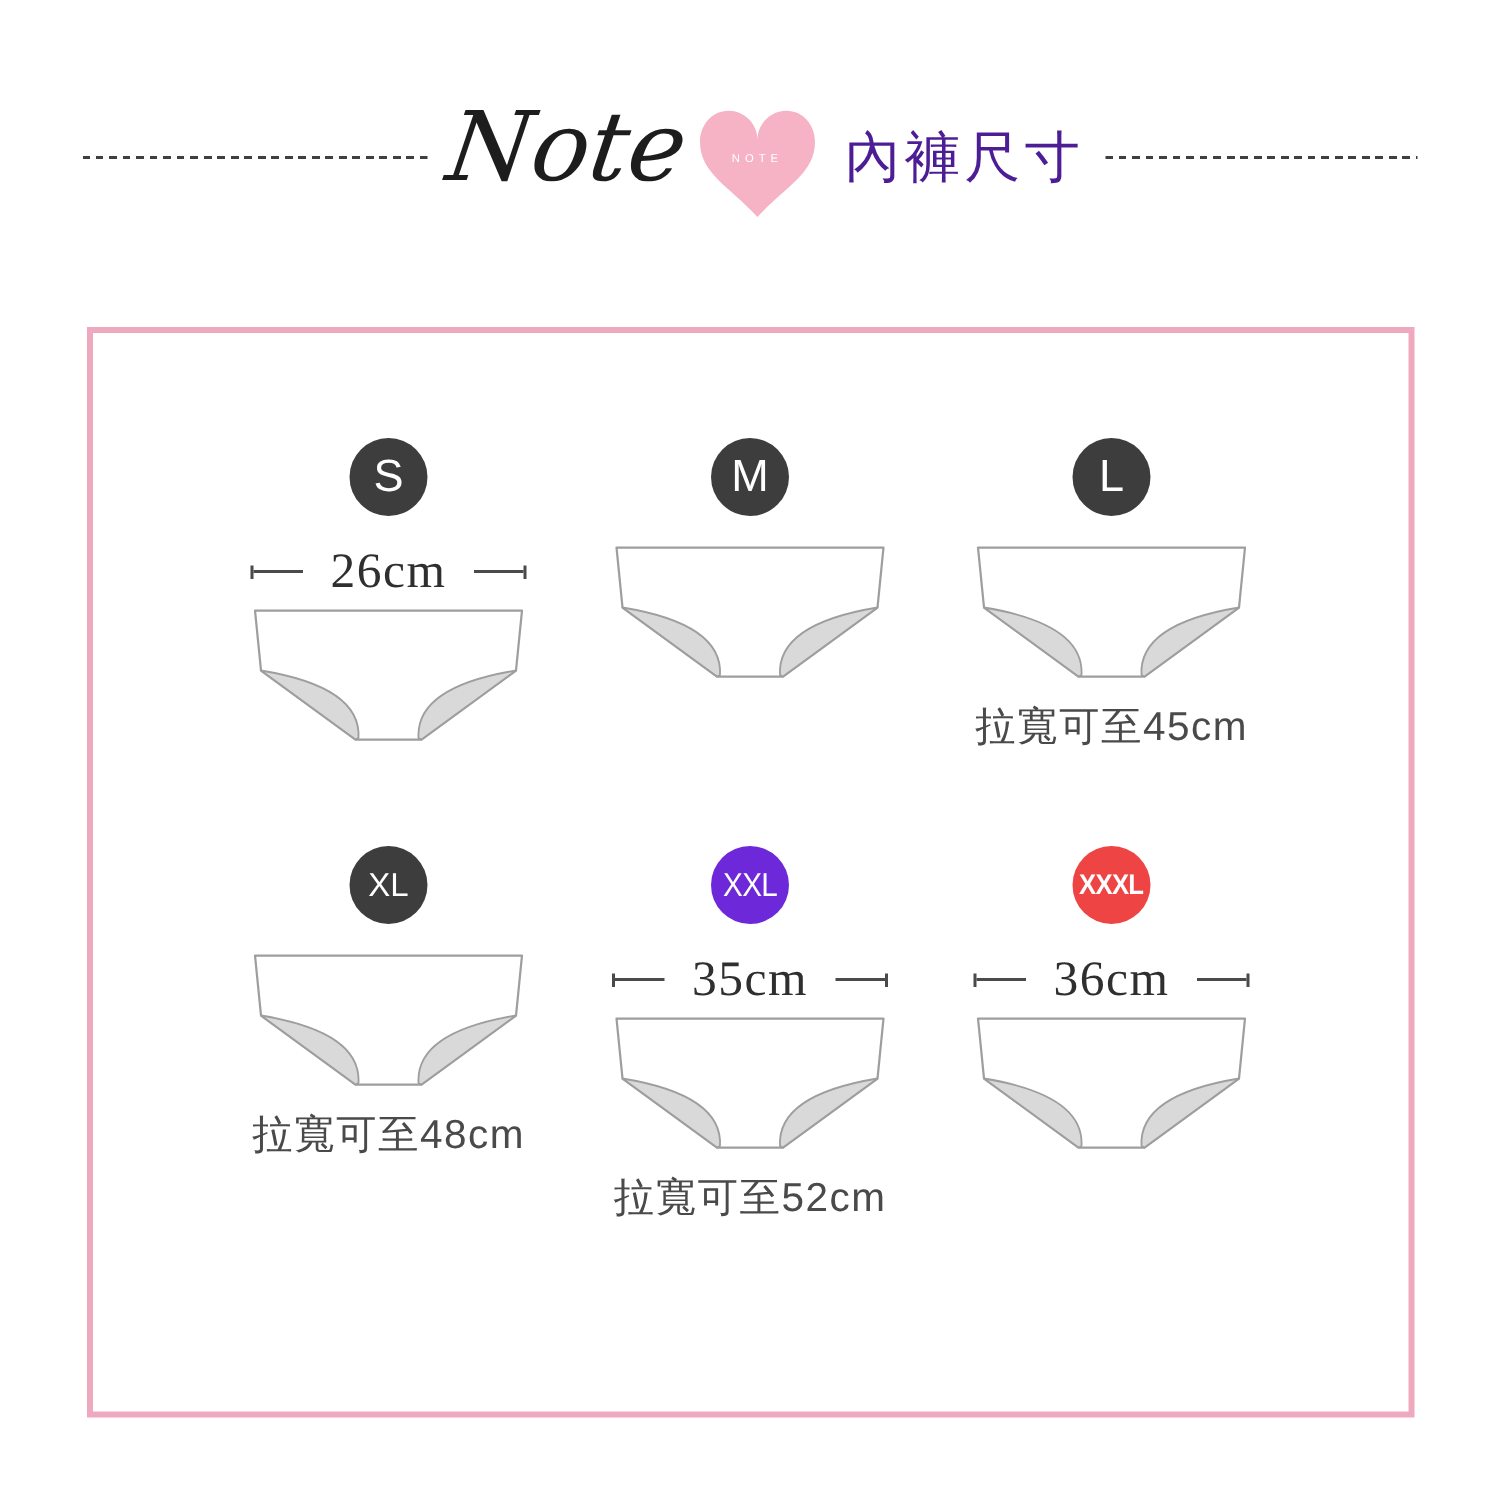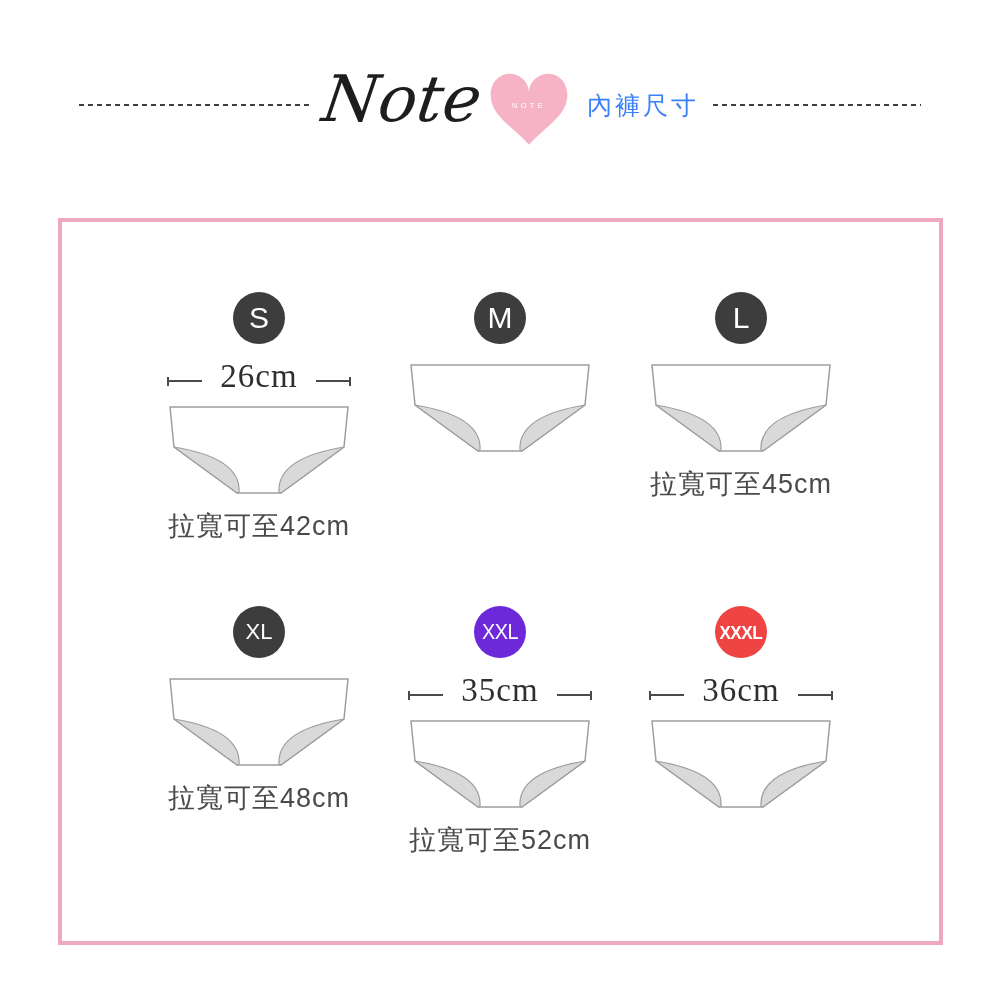--- a/index.html
+++ b/index.html
@@ -11,36 +11,36 @@
           height:100px;margin-top:55px;}
   .dash{height:2px;
         background:repeating-linear-gradient(90deg,#3f3f3f 0 5px,transparent 5px 9px);}
   .dash-left{width:230px;}
   .dash-right{width:208px;}
   .note-script{font-family:"DejaVu Serif",serif;font-style:italic;
                font-size:64px;color:#1d1d1d;line-height:1;
                margin:0 2px 0 14px;position:relative;top:-6px;
                transform:skewX(-8deg);}
   .heart-wrap{width:88px;height:80px;margin:0 12px 0 2px;position:relative;top:3px;}
-  .page-title{font-size:25px;font-weight:500;color:#3b82f6;letter-spacing:3px;
+  .page-title{font-size:37px;font-weight:500;color:#4c1d95;letter-spacing:3px;
               margin:0 14px 0 2px;white-space:nowrap;}
 
   
   .panel{box-sizing:border-box;width:885px;height:727px;margin:63px auto 0;
          border:4px solid #efa9bf;background:#fff;}
   .grid{display:grid;grid-template-columns:repeat(3,241px);justify-content:center;
         row-gap:62px;padding-top:70px;}
 
   
   .cell{display:flex;flex-direction:column;align-items:center;}
   .badge{width:52px;height:52px;border-radius:50%;background:#3d3d3d;
          display:flex;align-items:center;justify-content:center;margin-bottom:16px;}
   .badge-text{color:#ffffff;font-size:30px;line-height:1;}
 
-  .dim{width:184px;height:42px;display:flex;
+  .dim{width:184px;height:42px;display:flex;align-items:center;
        justify-content:space-between;}
   .dim-seg{display:flex;align-items:center;}
   .dim-line{width:33px;height:1.5px;background:#4a4a4a;}
   .dim-tick{width:1.5px;height:9px;background:#4a4a4a;}
   .dim-text{font-family:"Liberation Serif",serif;font-size:33px;color:#2f2f2f;
             line-height:1;letter-spacing:1px;}
 
   .panty{width:184px;height:92px;margin-top:4px;}
 
   .stretch-label{margin-top:10px;font-size:27px;color:#4a4a4a;letter-spacing:1px;
@@ -80,21 +80,20 @@
           <span class="dim-seg">
               <span class="dim-line"></span>
               <span class="dim-tick"></span>
             </span>
         </div>
         <svg class="panty" viewBox="0 0 184 92">
           <path d="M3,1 L181,1 L177,41 L114,87 L70,87 L7,41 Z" fill="#ffffff" stroke="#9e9e9e" stroke-width="1.5" stroke-linejoin="round"></path>
           <path d="M7,41 Q74,52 72,86 L70,87 Z" fill="#d9d9d9" stroke="#9e9e9e" stroke-width="1.2" stroke-linejoin="round"></path>
           <path d="M177,41 Q110,52 112,86 L114,87 Z" fill="#d9d9d9" stroke="#9e9e9e" stroke-width="1.2" stroke-linejoin="round"></path>
         </svg>
-        <div class="stretch-label">拉寬可至42cm</div>
       </div>
 
       <div class="cell">
         <div class="badge" style="background: rgb(61, 61, 61);">
           <span class="badge-text" style="font-size: 30px;">M</span>
         </div>
         <svg class="panty" viewBox="0 0 184 92">
           <path d="M3,1 L181,1 L177,41 L114,87 L70,87 L7,41 Z" fill="#ffffff" stroke="#9e9e9e" stroke-width="1.5" stroke-linejoin="round"></path>
           <path d="M7,41 Q74,52 72,86 L70,87 Z" fill="#d9d9d9" stroke="#9e9e9e" stroke-width="1.2" stroke-linejoin="round"></path>
           <path d="M177,41 Q110,52 112,86 L114,87 Z" fill="#d9d9d9" stroke="#9e9e9e" stroke-width="1.2" stroke-linejoin="round"></path>

